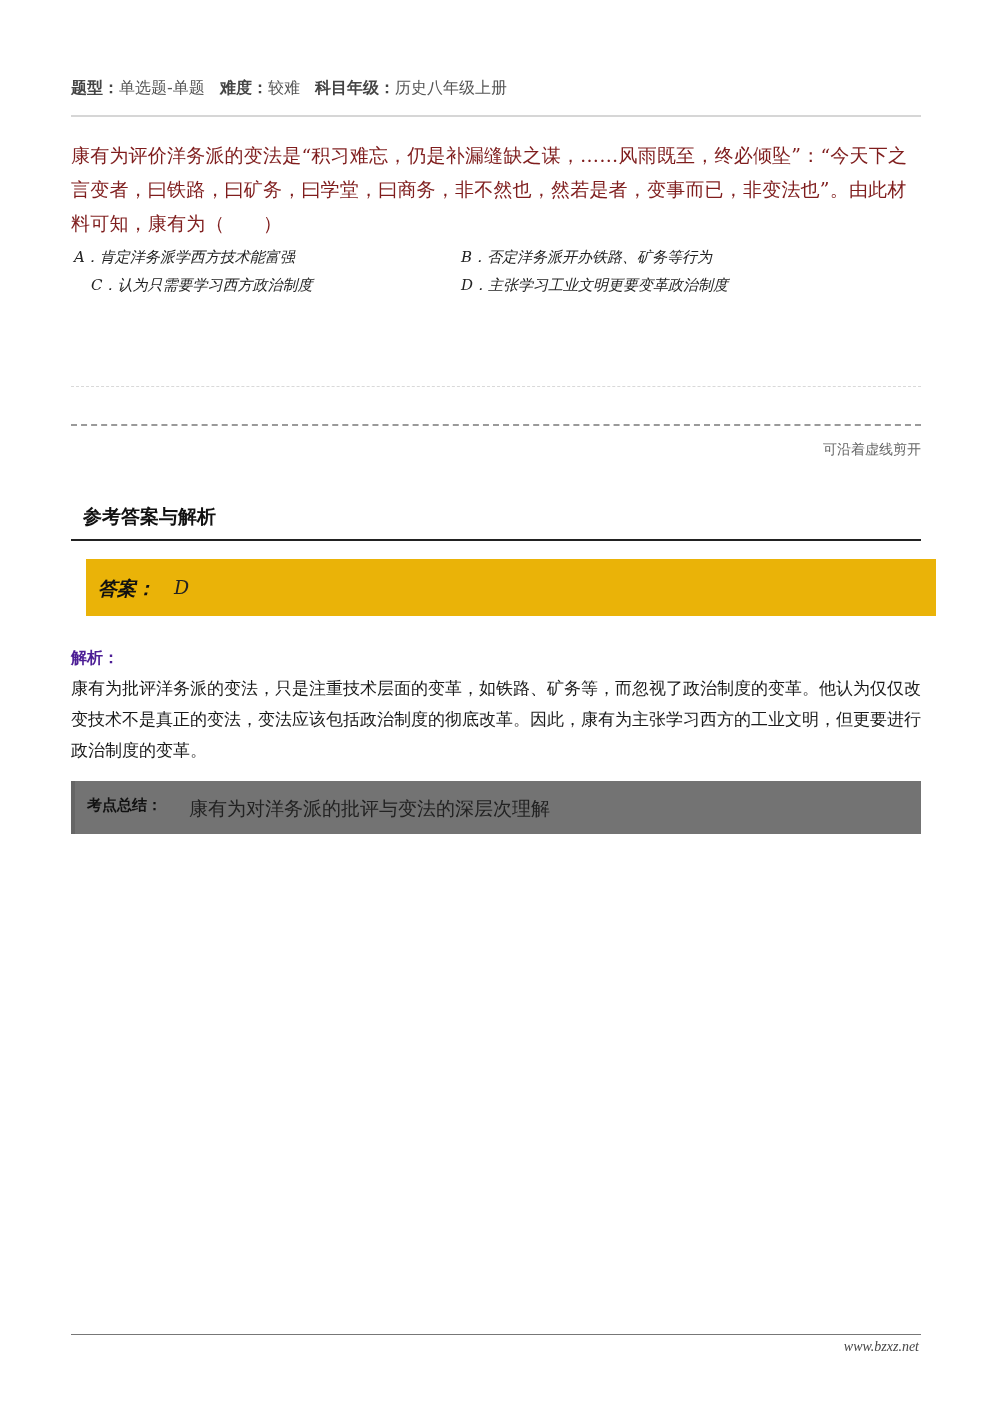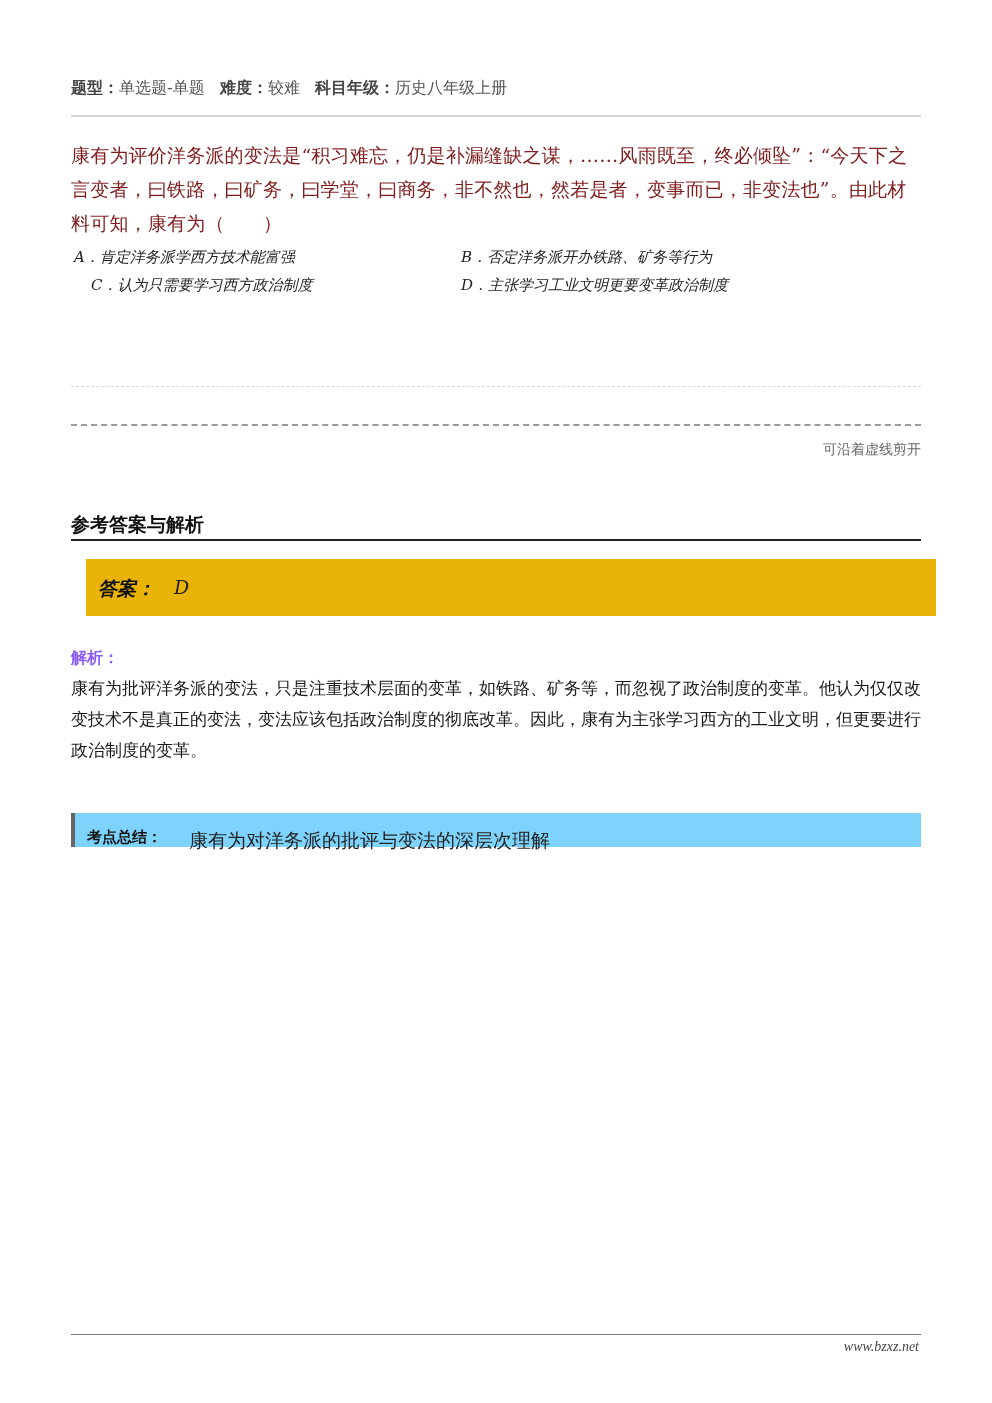--- a/index.html
+++ b/index.html
@@ -16,35 +16,35 @@
   .stem { position: absolute; top: 138px; left: 0; width: 850px; font-size: 19px; line-height: 34px; color: #7f1d1d;
           font-family: "DejaVu Serif", "Liberation Serif", serif; letter-spacing: 0.2px; }
   .options { position: absolute; top: 243px; left: 0; width: 850px; font-size: 15px; line-height: 28px; color: #222; }
   .opt { position: absolute; white-space: nowrap; font-style: italic; }
 
   .dash1 { position: absolute; top: 386px; left: 0; width: 850px; border-top: 1px dashed #d9d9d9; }
   .dash2 { position: absolute; top: 424px; left: 0; width: 850px; border-top: 2px dashed #9a9a9a; }
   .cut-hint { position: absolute; top: 441px; left: 0; width: 850px; text-align: right; font-size: 14px; color: #666;
               font-family: "DejaVu Sans", "Liberation Sans", sans-serif; }
 
-  .sec-title { position: absolute; top: 504px; left: 0; font-size: 19px; font-weight: bold; color: #111;
-               font-family: "DejaVu Sans", "Liberation Sans", sans-serif; margin-top: 8px; }
+  .sec-title { position: absolute; top: 504px; left: 12px; font-size: 19px; font-weight: bold; color: #111;
+               font-family: "DejaVu Sans", "Liberation Sans", sans-serif; }
   .sec-rule { position: absolute; top: 539px; left: 0; width: 850px; height: 2px; background: #222; }
 
   .answer-box { position: absolute; top: 559px; left: 15px; width: 850px; height: 57px; background: #eab308; font-style: italic; }
   .answer-label { position: absolute; left: 12px; top: 17px; font-size: 19px; font-weight: bold; color: #111;
                   font-family: "DejaVu Sans", "Liberation Sans", sans-serif; }
   .answer-val { position: absolute; left: 88px; top: 17px; font-size: 19px; color: #222; }
 
-  .analysis-label { position: absolute; top: 648px; left: 0; font-size: 16px; font-weight: bold; color: #8b5cf6;
+  .analysis-label { position: absolute; top: 648px; left: 0; font-size: 16px; font-weight: bold; color: #4c1d95;
                     font-family: "DejaVu Sans", "Liberation Sans", sans-serif; }
   .analysis-text { position: absolute; top: 673px; left: 0; width: 850px; font-size: 17px; line-height: 31px; color: #1a1a1a; }
 
-  .summary-box { position: absolute; top: 781px; left: 0; width: 850px; height: 34px; background: #7dd3fc;
-                 border-left: 4px solid #666; box-sizing: border-box; margin-top: 32px; }
+  .summary-box { position: absolute; top: 781px; left: 0; width: 850px; height: 53px; background: #737373;
+                 border-left: 4px solid #666; box-sizing: border-box; }
   .summary-label { position: absolute; left: 12px; top: 15px; font-size: 15px; font-weight: bold; color: #111;
                    font-family: "DejaVu Sans", "Liberation Sans", sans-serif; }
   .summary-val { position: absolute; left: 114px; top: 15px; font-size: 19px; color: #222; }
 
   .footer-rule { position: absolute; top: 1334px; left: 0; width: 850px; height: 1px; background: #777; }
   .footer-url { position: absolute; top: 1339px; right: 2px; font-size: 14px; font-style: italic; color: #444;
                 font-family: Liberation Serif, serif; }
 </style>
 </head>
 <body>

